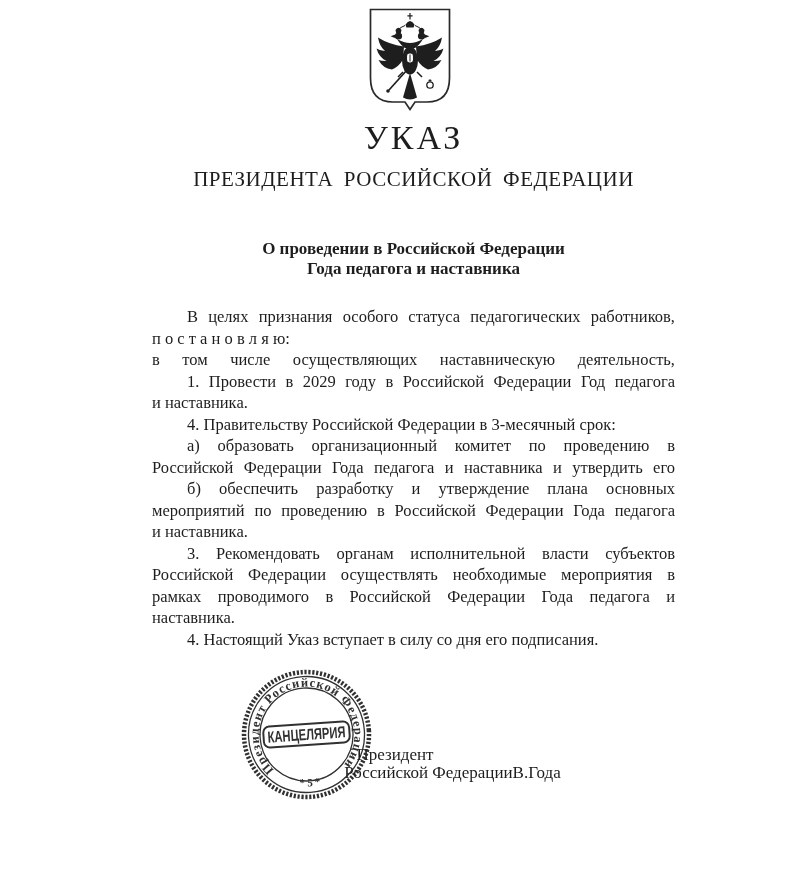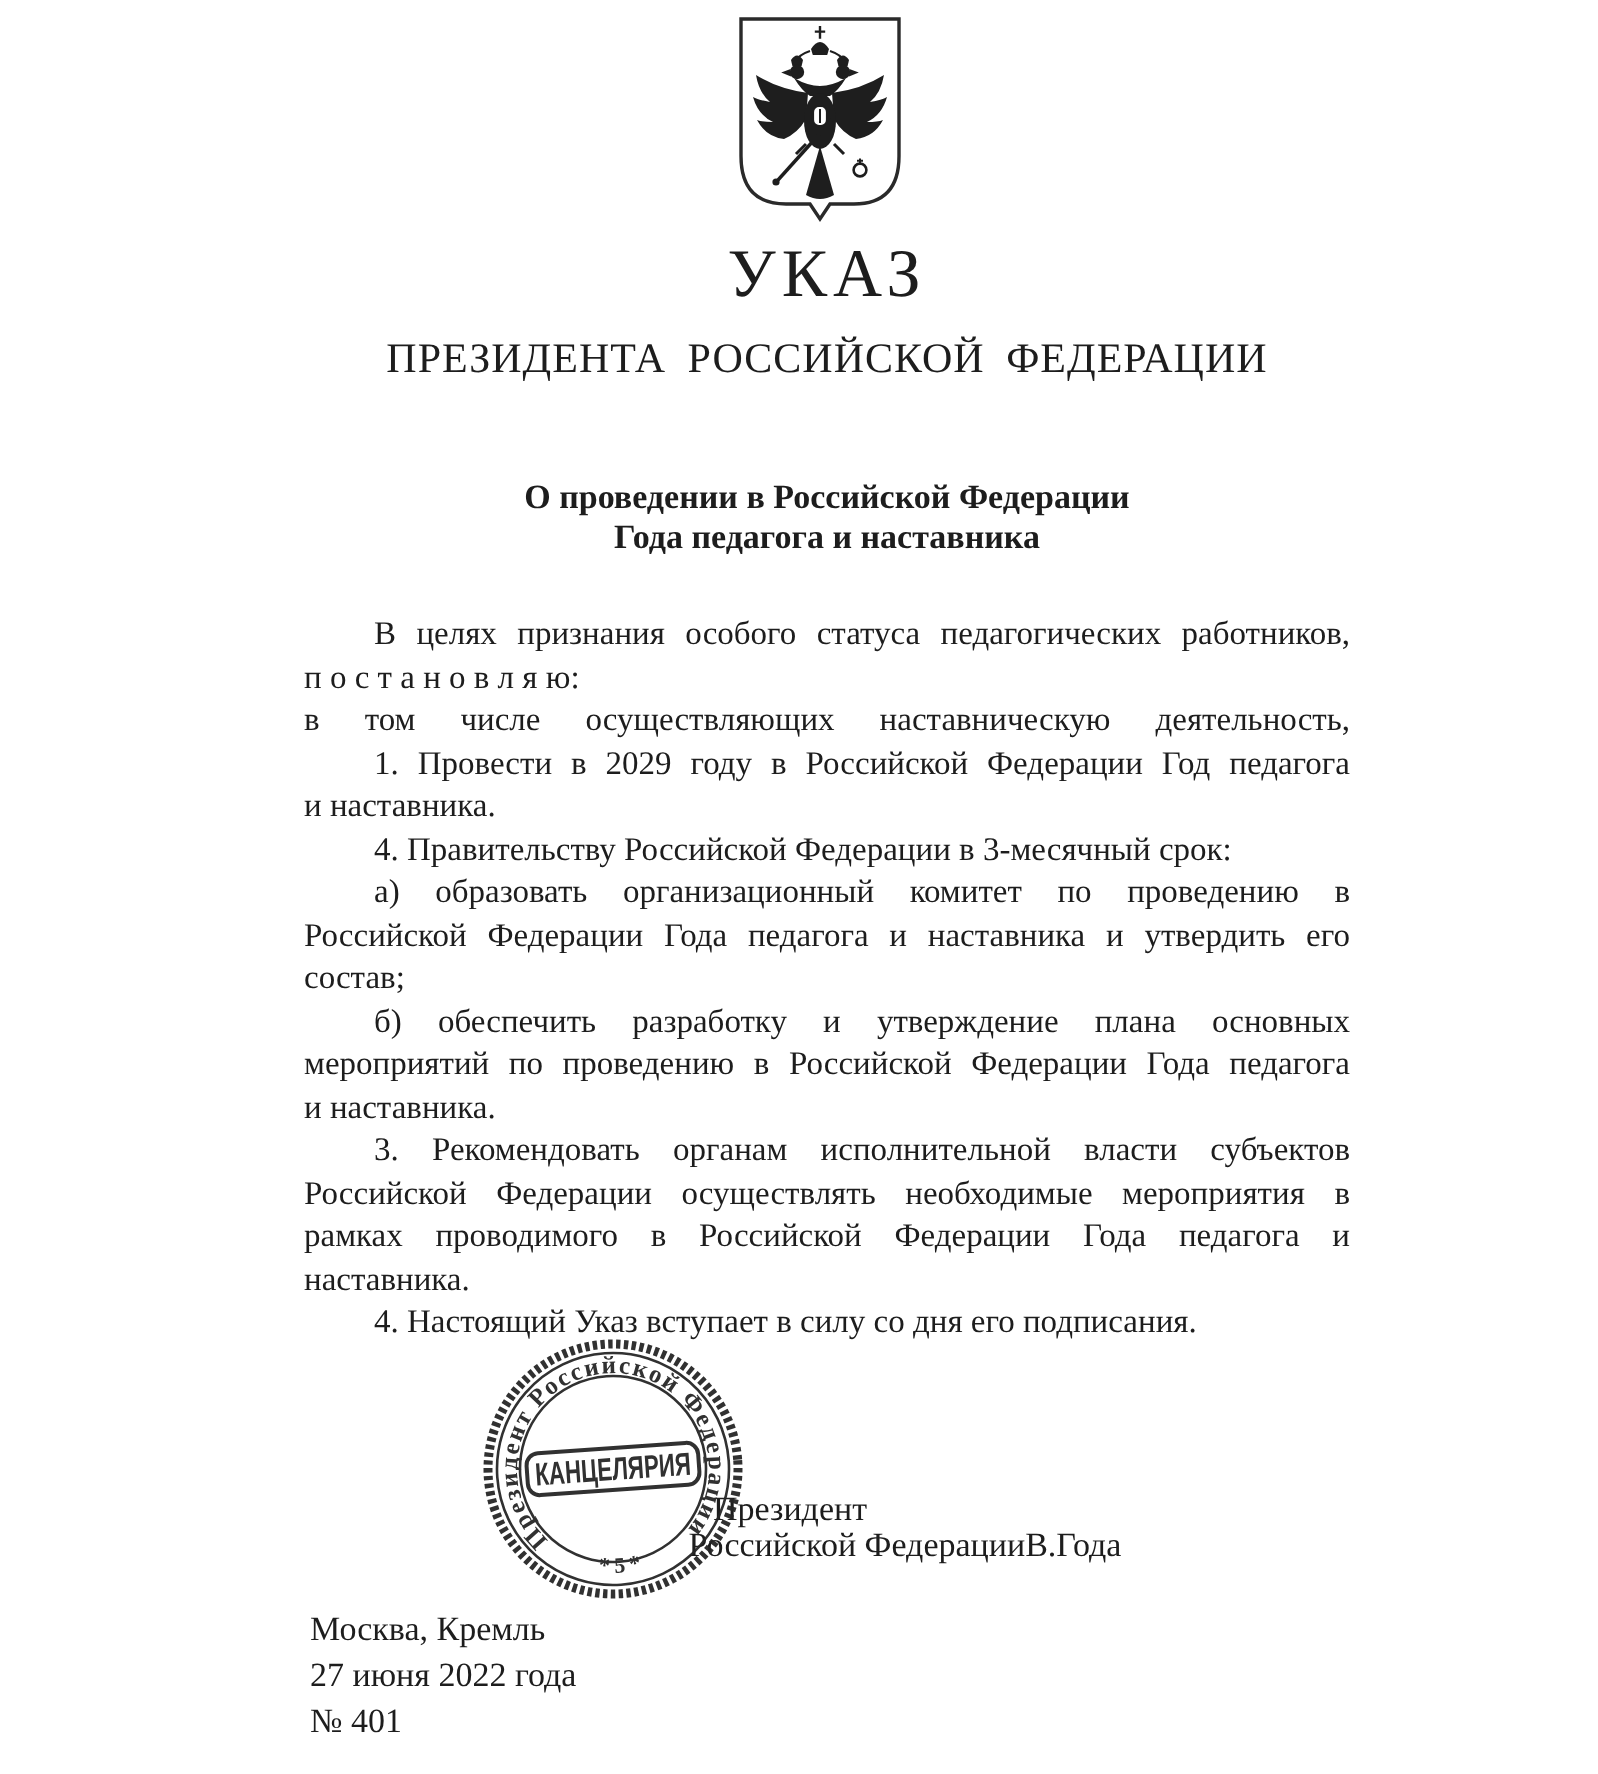--- a/index.html
+++ b/index.html
@@ -109,21 +109,20 @@
 
   <div class="body-text">
     <div class="bl j in">В целях признания особого статуса педагогических работников,</div>
     <div class="bl">п о с т а н о в л я ю:</div>
     <div class="bl j">в том числе осуществляющих наставническую деятельность,</div>
     <div class="bl j in">1. Провести в 2029 году в Российской Федерации Год педагога</div>
     <div class="bl">и наставника.</div>
     <div class="bl in">4. Правительству Российской Федерации в 3-месячный срок:</div>
     <div class="bl j in">а) образовать организационный комитет по проведению в</div>
     <div class="bl j">Российской Федерации Года педагога и наставника и утвердить его</div>
-    <div class="bl">состав;</div>
     <div class="bl j in">б) обеспечить разработку и утверждение плана основных</div>
     <div class="bl j">мероприятий по проведению в Российской Федерации Года педагога</div>
     <div class="bl">и наставника.</div>
     <div class="bl j in">3. Рекомендовать органам исполнительной власти субъектов</div>
     <div class="bl j">Российской Федерации осуществлять необходимые мероприятия в</div>
     <div class="bl j">рамках проводимого в Российской Федерации Года педагога и</div>
     <div class="bl">наставника.</div>
     <div class="bl in">4. Настоящий Указ вступает в силу со дня его подписания.</div>
   </div>
 
@@ -146,19 +145,14 @@
   </svg>
 
   <div class="signature">
     <div class="sig-post1">Президент</div>
     <div class="sig-row">
       <span>Российской Федерации</span>
       <span>В.Года</span>
     </div>
   </div>
 
-  <div class="footer">
-    <div>Москва, Кремль</div>
-    <div>27 июня 2022 года</div>
-    <div>№ 401</div>
-  </div>
 
 </div>
 
 </body></html>

